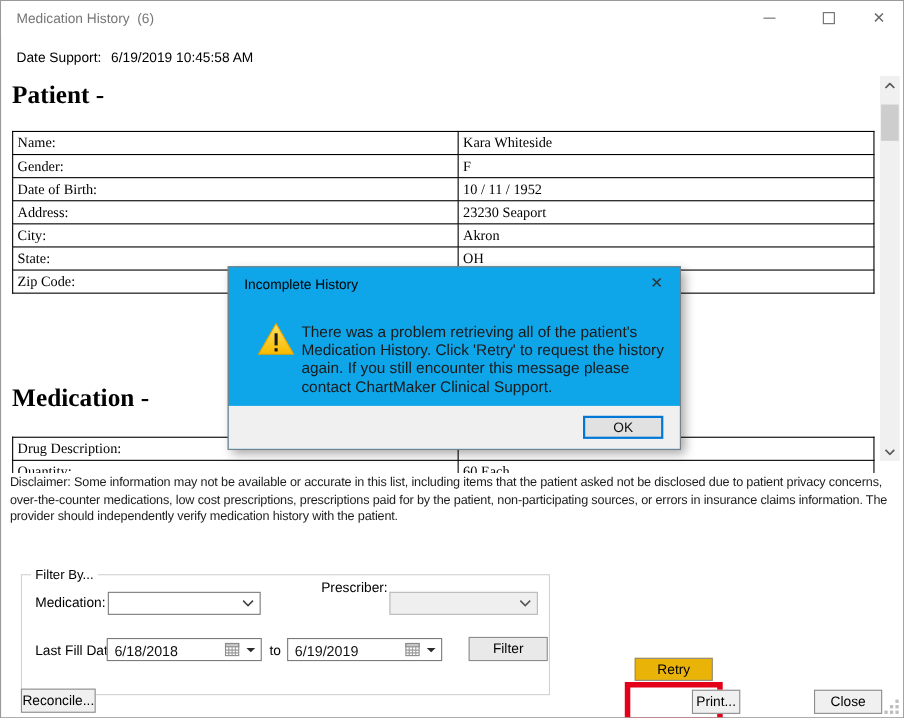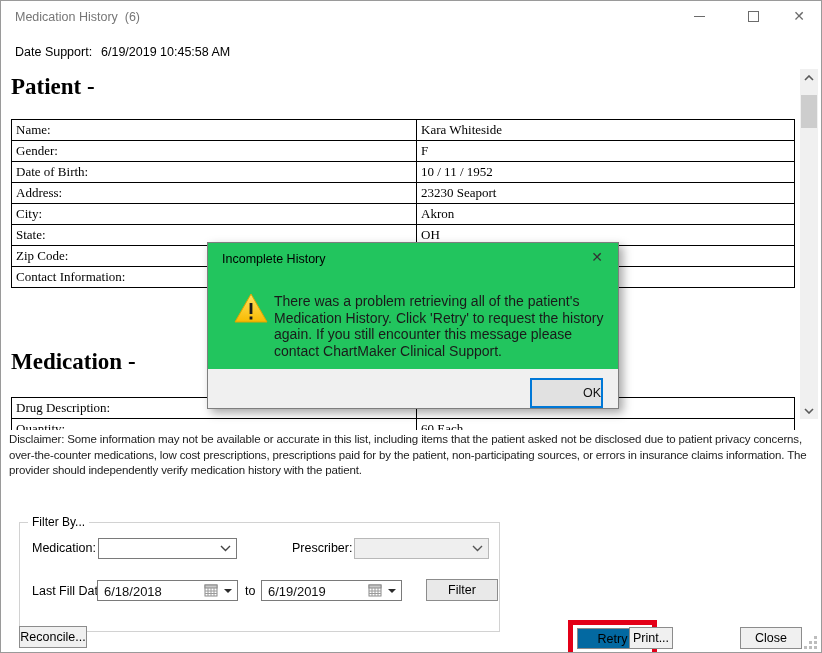--- a/index.html
+++ b/index.html
@@ -47,39 +47,39 @@
   .datefield { position:absolute; height:21px; border:1px solid #7a7a7a; background:#fff; font-size:13px; }
   .datefield .dval { position:absolute; left:6px; top:3px; }
   .cal-icon { position:absolute; right:18px; top:2px; }
   .dd-tri { position:absolute; right:5px; top:8px; width:0; height:0;
     border-left:4px solid transparent; border-right:4px solid transparent; border-top:4px solid #2b2b2b; }
   
   .btn { position:absolute; background:#f0f0f0; border:1px solid #8c8c8c; font-size:12.5px; color:#000;
     display:flex; align-items:center; justify-content:center; font-family:inherit; }
   .btn-filter { left:425px; top:578px; width:72px; height:22px; background:#e9e9e9; }
   .btn-reconcile { left:18px; top:625px; width:68px; height:22px; }
-  .btn-retry { left:576px; top:627px; width:71px; height:21px; background:#0369a1; }
+  .btn-retry { left:576px; top:597px; width:71px; height:21px; background:#eab308; }
   .btn-print { left:628px; top:626px; width:44px; height:22px; }
   .btn-close2 { left:739px; top:626px; width:62px; height:22px; }
   .retry-annotation { position:absolute; left:567px; top:619px; width:89px; height:37px; border:5px solid #e30018; }
   
   .grip { position:absolute; right:4px; bottom:3px; width:14px; height:14px; }
   .grip i { position:absolute; width:3px; height:3px; background:#bdbdbd; }
   .g1{right:0;bottom:0}.g2{right:0;bottom:5px}.g3{right:5px;bottom:0}.g4{right:0;bottom:10px}.g5{right:5px;bottom:5px}.g6{right:10px;bottom:0}
   
-  .modal { position:absolute; left:206px; top:241px; width:412px; height:167px; background:#22c55e;
+  .modal { position:absolute; left:206px; top:241px; width:412px; height:167px; background:#0ea5e9;
     border:1px solid #7e7e7e; box-shadow:4px 4px 9px rgba(0,0,0,0.35); }
   .modal-title { position:absolute; left:14px; top:9px; font-size:12.5px; color:#000; }
   .modal-x { position:absolute; right:6px; top:0; width:30px; height:28px; display:flex; align-items:center; justify-content:center; color:#333; font-size:14px; }
   .modal-body { position:absolute; left:0; top:30px; width:100%; height:98px; }
   .warn-icon { position:absolute; left:26px; top:20px; }
   .modal-msg { position:absolute; left:66px; top:20px; width:336px; font-size:14px; line-height:16.5px; color:#1a1a1a; }
   .modal-footer { position:absolute; left:0; bottom:0; width:100%; height:39px; background:#f0f0f0; }
-  .btn-ok { position:absolute; left:322px; top:9px; width:73px; height:30px; background:#e1e1e1; border:2px solid #0078d7; font-size:12.5px;
-    display:flex; align-items:center; justify-content:flex-end; }
+  .btn-ok { position:absolute; left:322px; top:9px; width:73px; height:21px; background:#e1e1e1; border:2px solid #0078d7; font-size:12.5px;
+    display:flex; align-items:center; justify-content:center; }
 </style>
 </head>
 <body>
 
 <div class="window">
 
   <div class="titlebar">
     <span class="title-text">Medication History  (6)</span>
     <div class="win-btn btn-min">
         <span class="glyph-min"></span>
@@ -121,24 +121,20 @@
         <tr>
             <td class="lbl">City:</td>
             <td>Akron</td>
           </tr>
         <tr>
             <td class="lbl">State:</td>
             <td>OH</td>
           </tr>
         <tr>
             <td class="lbl">Zip Code:</td>
-            <td></td>
-          </tr>
-        <tr>
-            <td class="lbl">Contact Information:</td>
             <td></td>
           </tr>
       </tbody>
     </table>
 
     <div class="rpt-h1 h-medication">Medication -</div>
 
     <table class="rpt t-medication">
       <tbody>
         <tr>
@@ -173,21 +169,21 @@
     <span class="fg-legend">Filter By...</span>
 
     <span class="fg-label" style="left:12px; top:18px;">Medication:</span>
     <div class="combo" style="left:78px; top:15px; width:139px;">
       <span></span>
       <svg class="chev" width="11" height="7">
           <polyline points="1,1 5.5,5.5 10,1" fill="none" stroke="#444" stroke-width="1.4"></polyline>
         </svg>
     </div>
 
-    <span class="fg-label" style="left:272px; top:18px;">Prescriber:</span>
+    <span class="fg-label" style="left:272px; top:4px;">Prescriber:</span>
     <div class="combo disabled" style="left:334px; top:15px; width:135px;">
       <span></span>
       <svg class="chev" width="11" height="7">
           <polyline points="1,1 5.5,5.5 10,1" fill="none" stroke="#555" stroke-width="1.4"></polyline>
         </svg>
     </div>
 
     <span class="fg-label" style="left:12px; top:61px;">Last Fill Date:</span>
 
     <div class="datefield" style="left:77px; top:57px; width:141px;">

